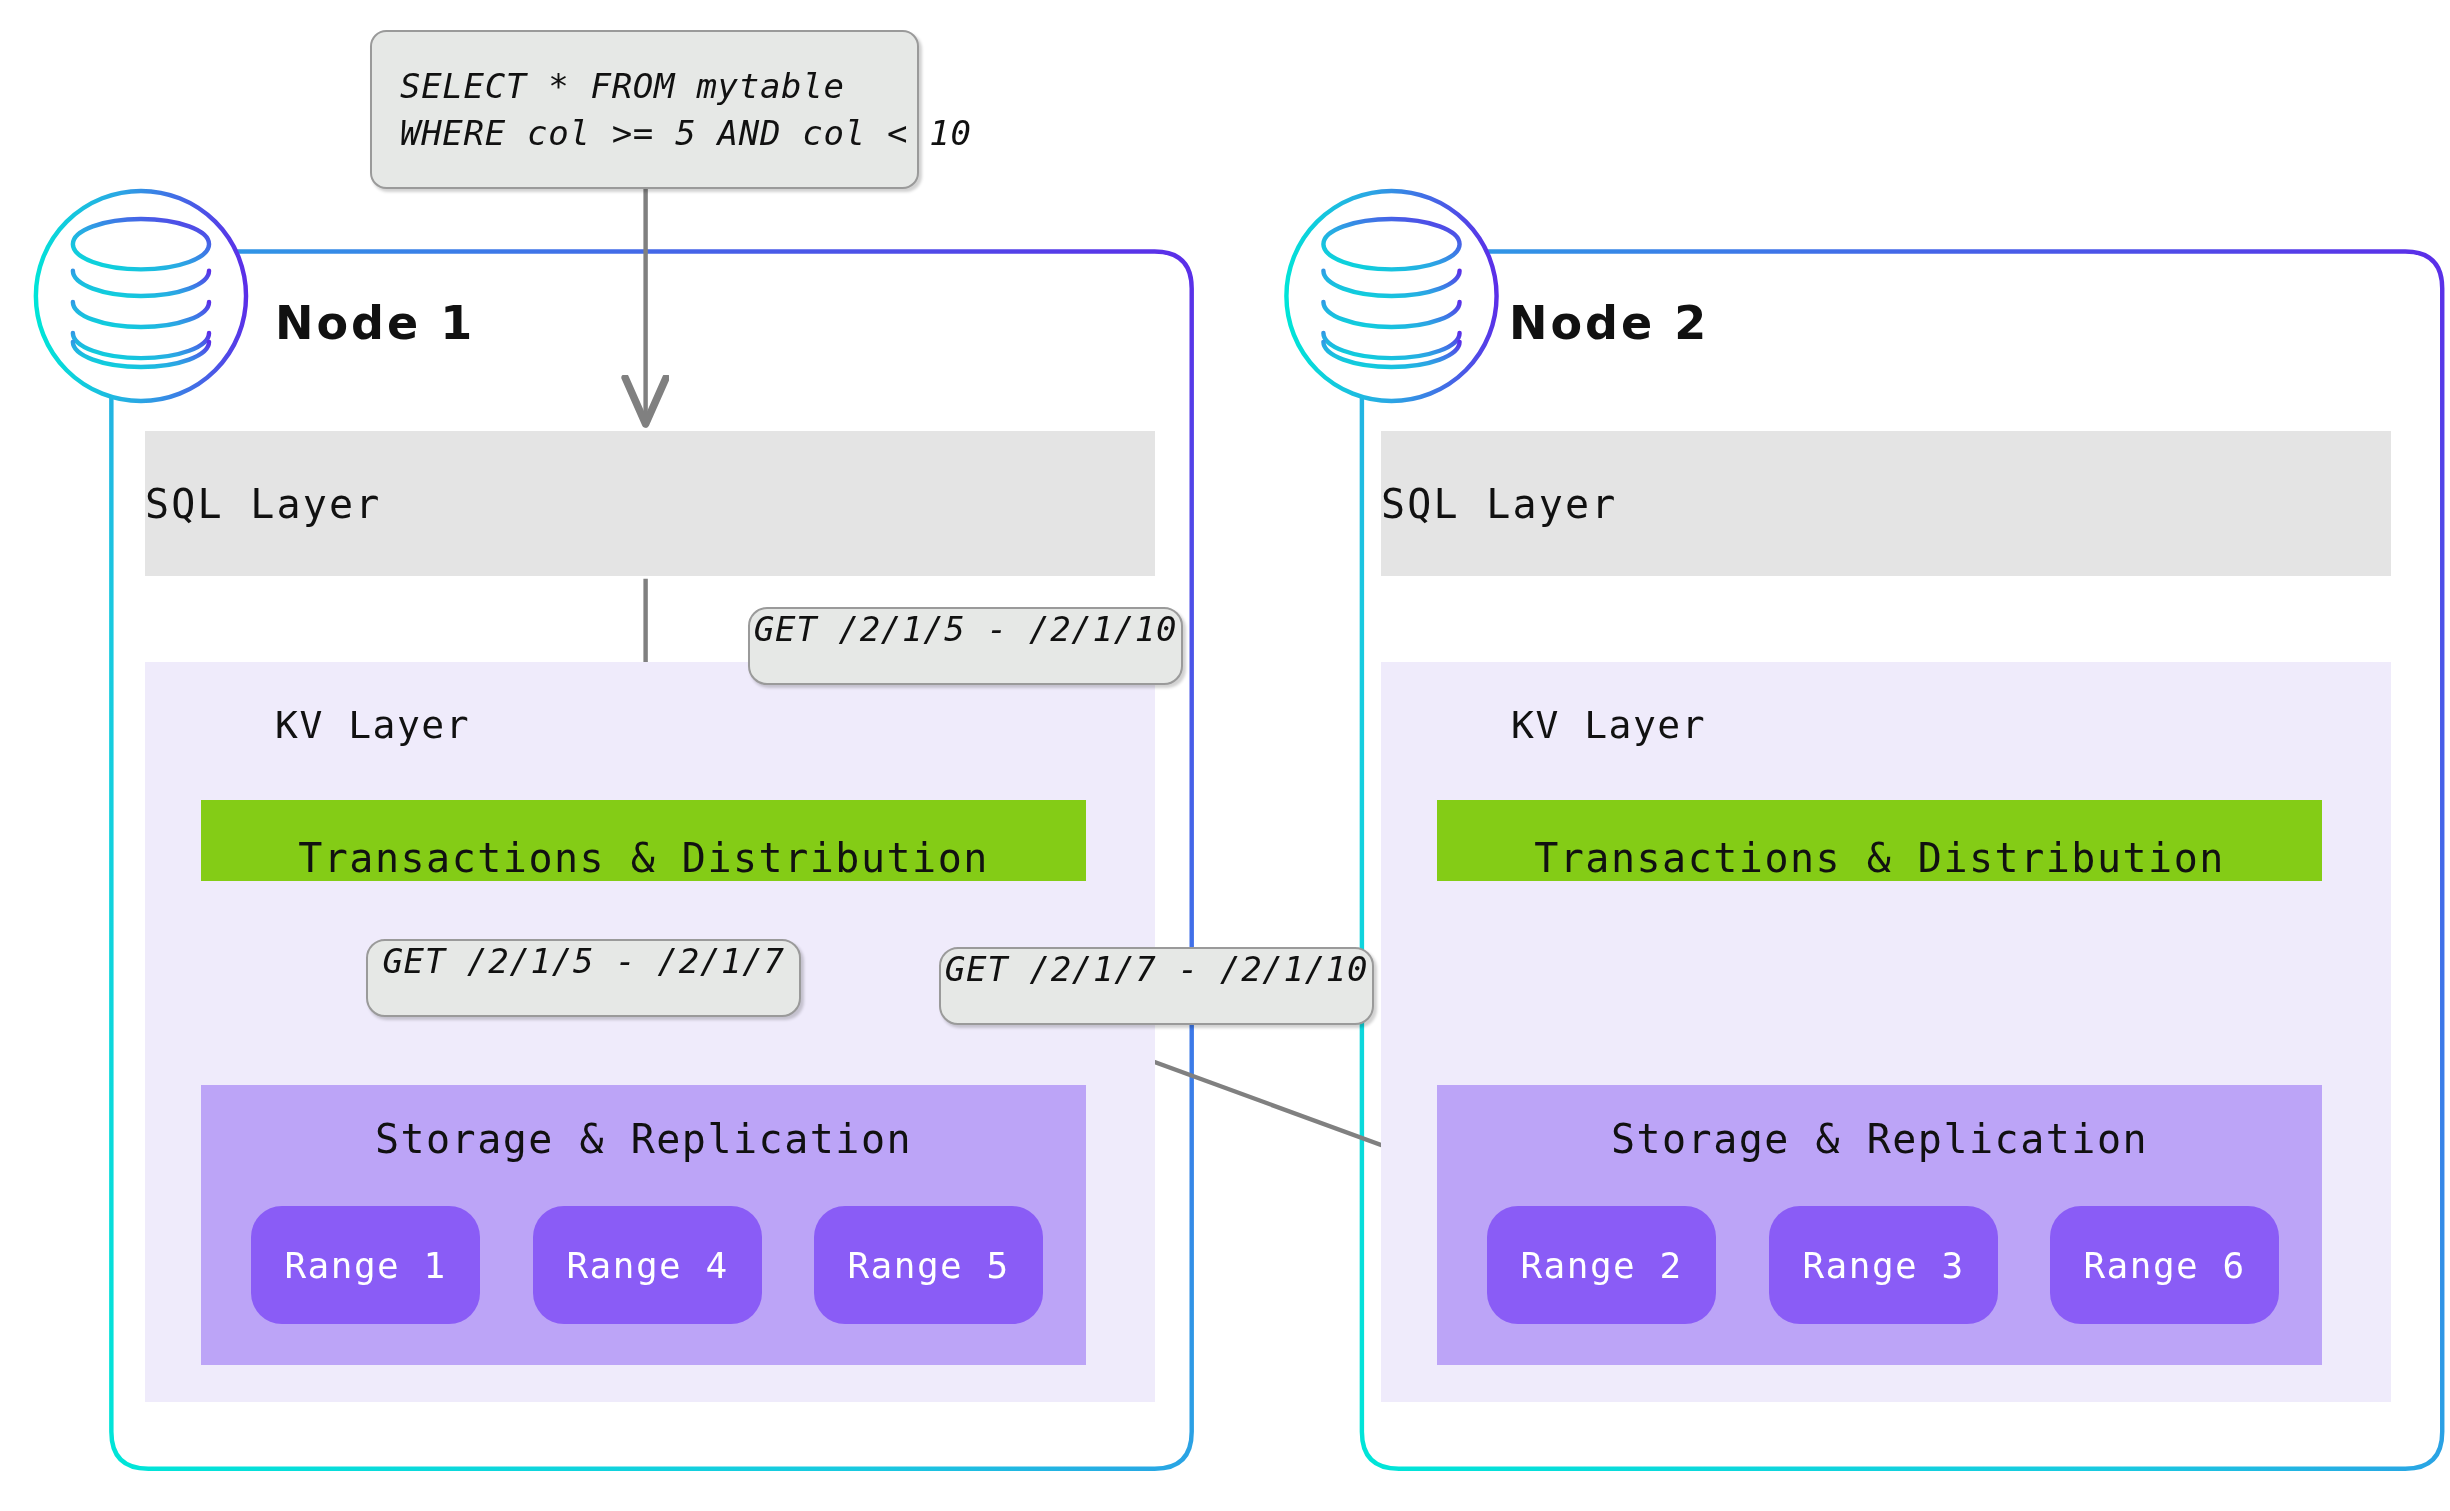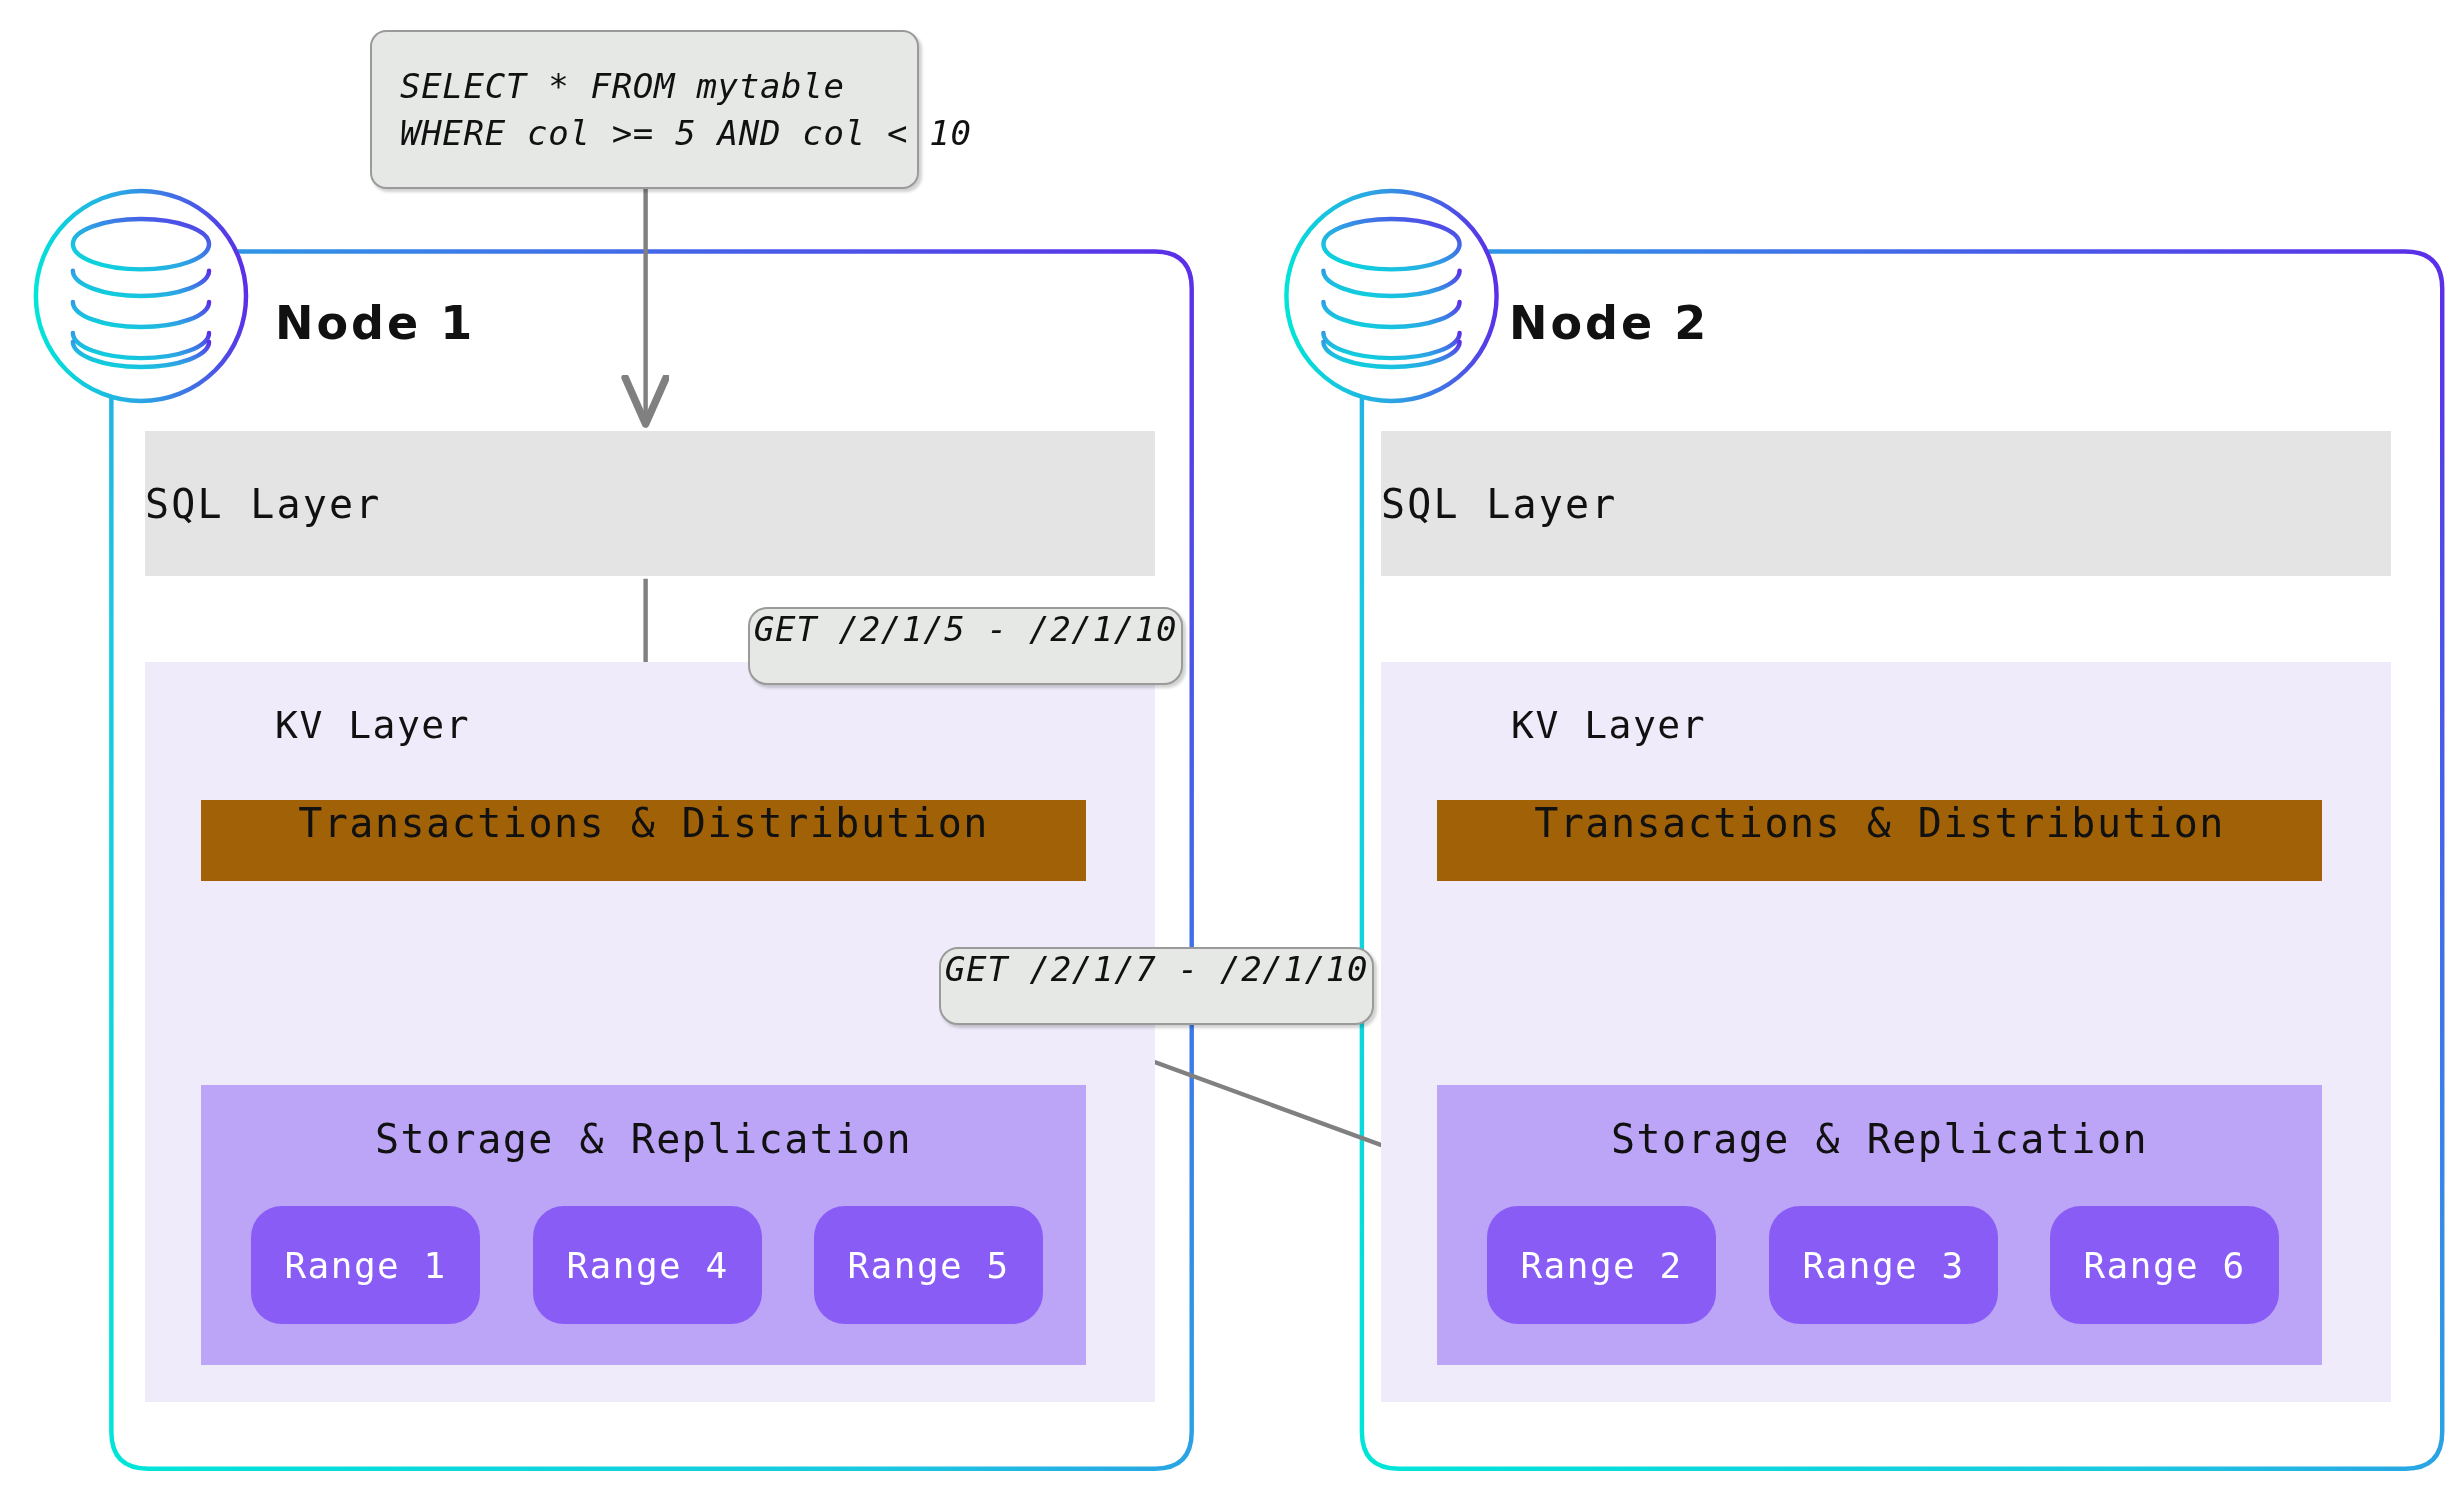--- a/index.html
+++ b/index.html
@@ -12,21 +12,21 @@
 
   .nodeLabel{position:absolute;font-family:"DejaVu Sans","Liberation Sans",sans-serif;
     font-weight:bold;font-size:46px;color:#111111;letter-spacing:3px;white-space:nowrap;}
 
   .sqlbox{position:absolute;background:#E4E4E4;display:flex;align-items:center;}
   .sqlbox span{font-size:40px;color:#111;letter-spacing:2.2px;white-space:nowrap;}
 
   .kvpanel{position:absolute;background:#EFEBFB;}
   .kvlabel{position:absolute;font-size:38px;color:#111;letter-spacing:1.5px;white-space:nowrap;}
 
-  .txbox{position:absolute;background:#a16207;display:flex;align-items:flex-start;justify-content:center;}
+  .txbox{position:absolute;background:#84cc16;display:flex;align-items:flex-end;justify-content:center;}
   .txbox span{font-size:40px;color:#111;letter-spacing:1.5px;white-space:nowrap;}
 
   .storagebox{position:absolute;background:#BCA4F7;}
   .storagelabel{position:absolute;width:100%;text-align:center;font-size:40px;color:#111;
     letter-spacing:1.5px;white-space:nowrap;left:0;}
   .rangebox{position:absolute;background:#8A5CF6;display:flex;align-items:center;justify-content:center;border-radius:31px;}
   .rangebox span{font-size:36px;color:#ffffff;letter-spacing:1.5px;white-space:nowrap;}
 
   .callout{position:absolute;background:#E6E8E6;border:2.2px solid #9a9a9a;border-radius:19px;
     box-shadow:2.2px 3px 3px rgba(0,0,0,0.18);display:flex;justify-content:center;}
@@ -165,20 +165,23 @@
         <div class="rangebox" style="left:613px;top:121px;width:229px;height:118px;">
           <span>Range 6</span>
         </div>
       </div>
     </div>
 
     <div class="callout" style="left:748px;top:607px;width:431px;height:74px;">
       <span>GET /2/1/5 - /2/1/10</span>
     </div>
 
+    <div class="callout" style="left:366px;top:939px;width:431px;height:74px;">
+      <span>GET /2/1/5 - /2/1/7</span>
+    </div>
 
     <div class="callout" style="left:939px;top:947px;width:431px;height:74px;">
       <span>GET /2/1/7 - /2/1/10</span>
     </div>
 
   </div>
 </div>
 
 
 </body></html>

